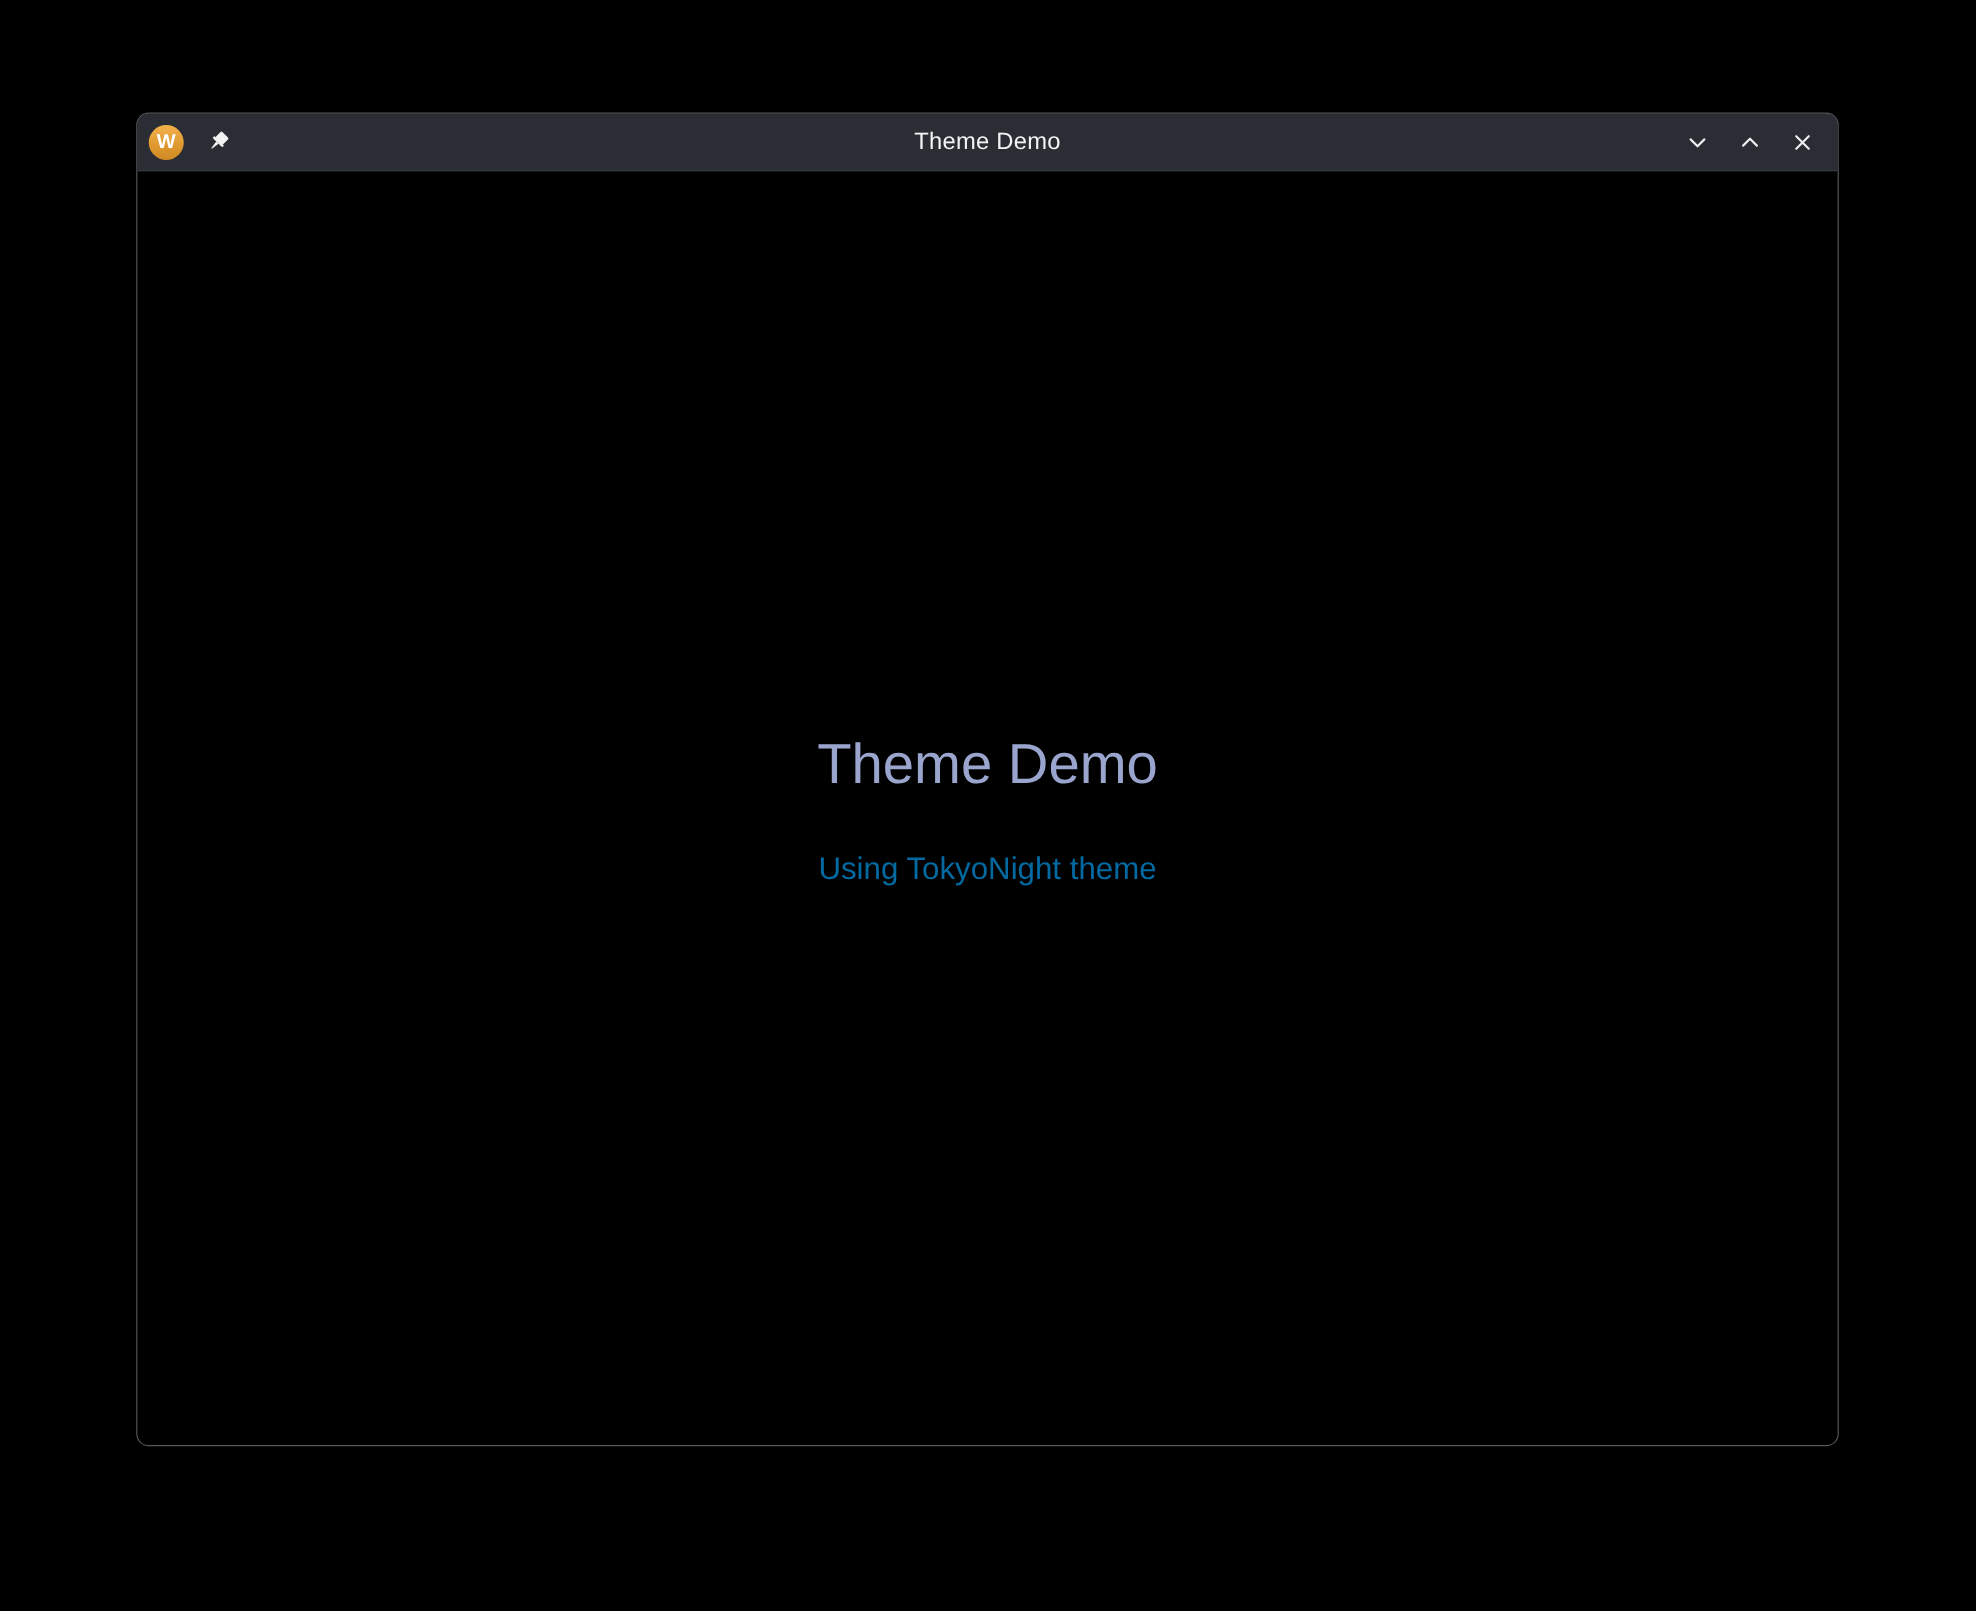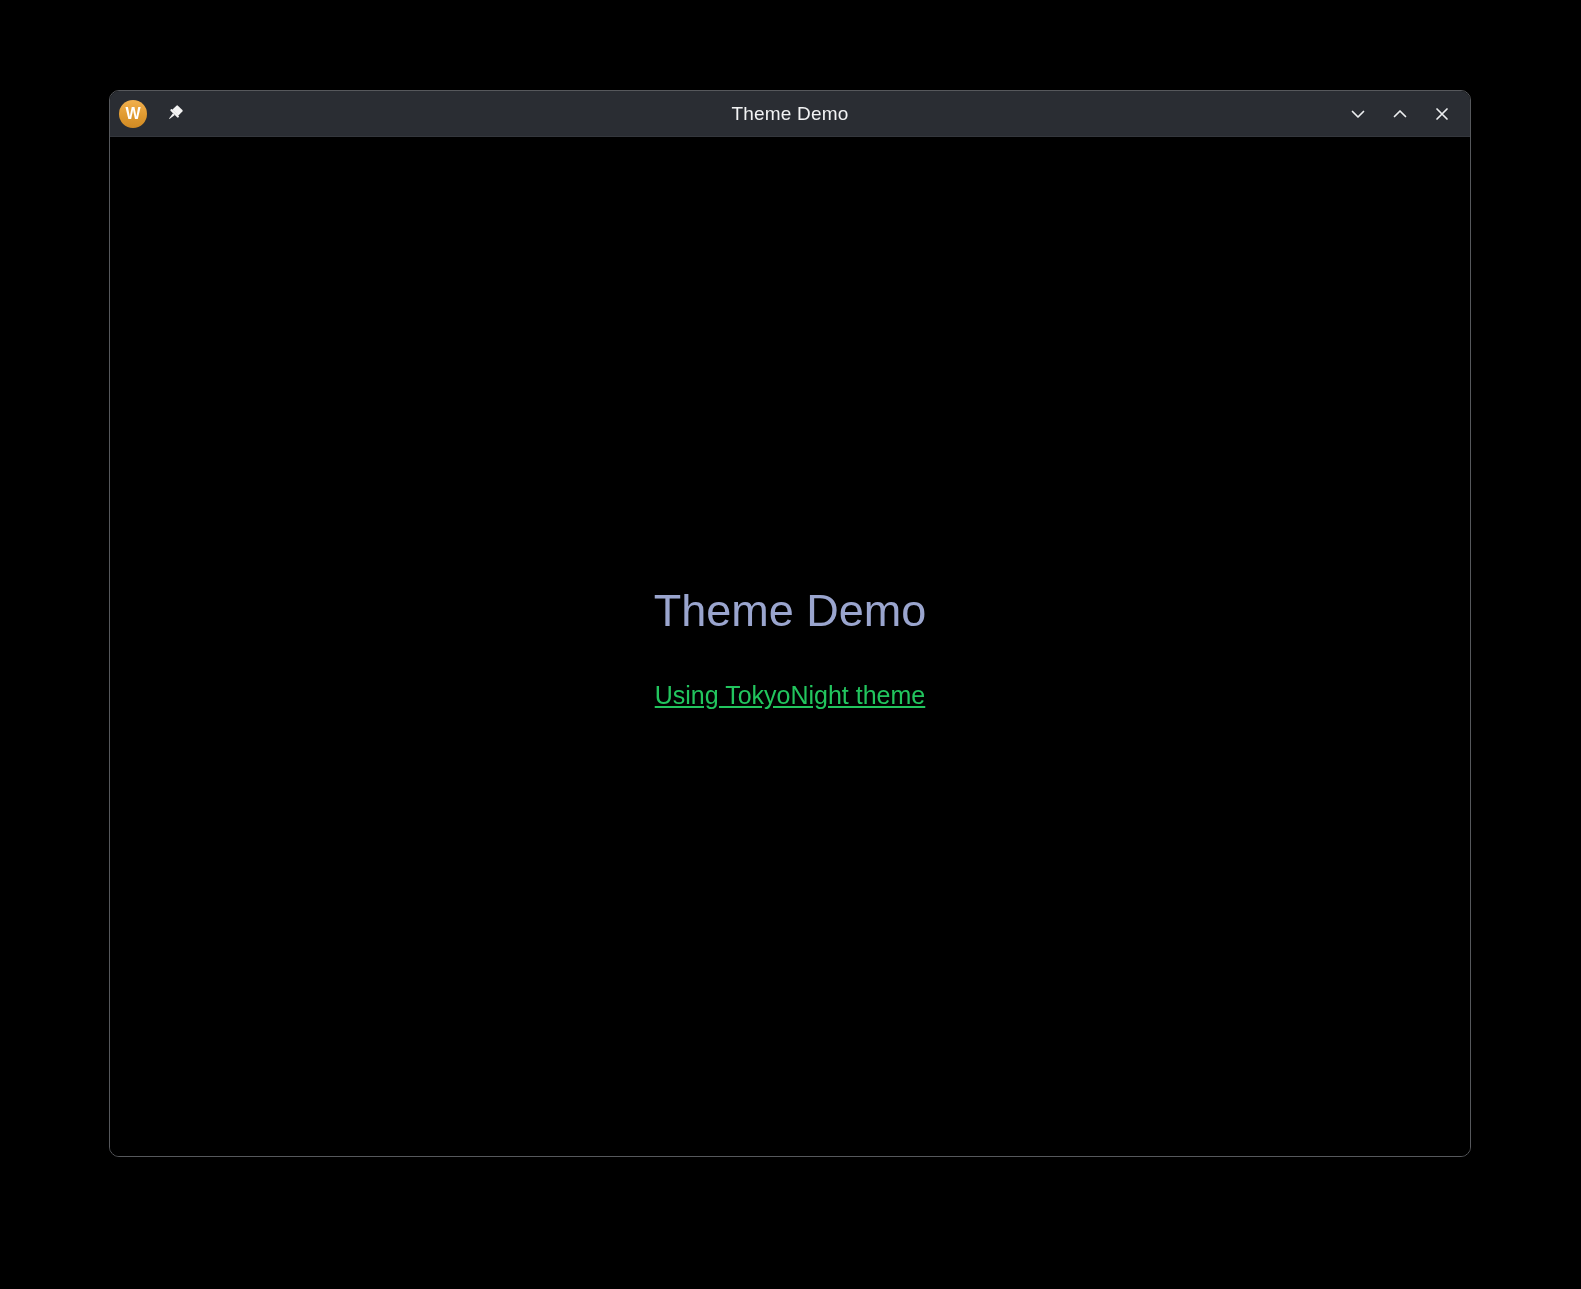--- a/index.html
+++ b/index.html
@@ -98,25 +98,24 @@
     justify-content: center;
     gap: 42px;
   }
   .content h1 {
     color: #9aa5ce;
     font-size: 45px;
     font-weight: 400;
     line-height: 1.2;
   }
   .content p {
-    color: #22c55e;
+    color: #0369a1;
     font-size: 25px;
     font-weight: 400;
     line-height: 1.2;
-    text-decoration: underline;
   }
 </style>
 </head>
 <body>
 
 <div class="desktop">
   <div class="window">
 
     <div class="titlebar">
       <div class="titlebar-left">

